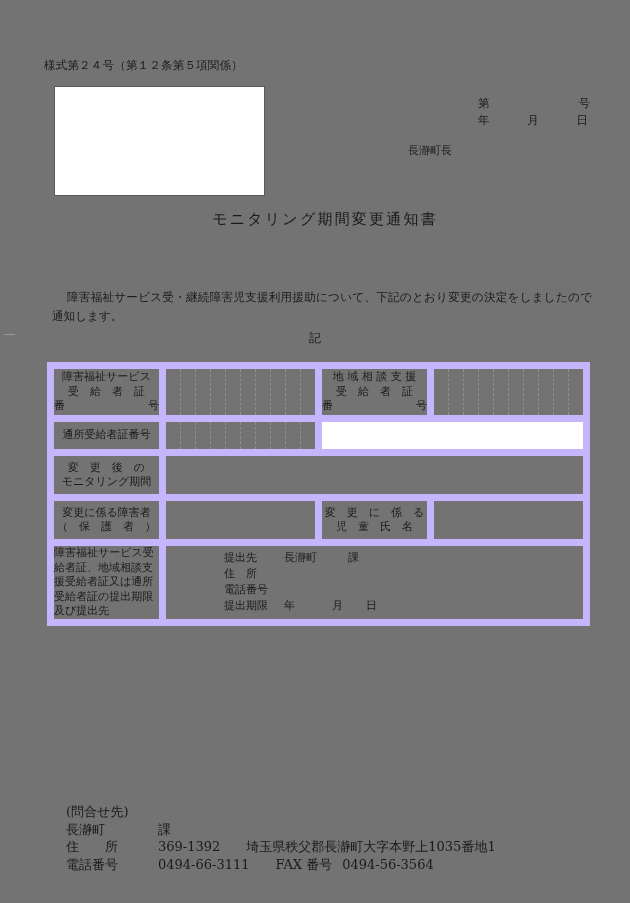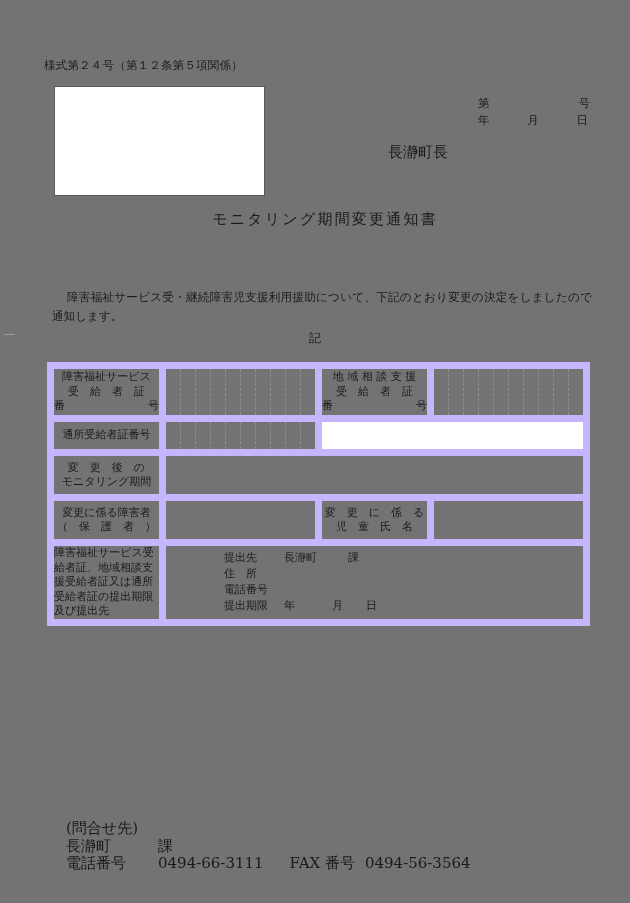--- a/index.html
+++ b/index.html
@@ -54,23 +54,23 @@
     display: flex;
     justify-content: space-between;
     line-height: 17px;
   }
   .doc-number .line.dateline {
     padding: 0 2px 0 0;
   }
 
   .issuer {
     position: absolute;
-    left: 388px;
+    left: 408px;
     top: 143px;
-    font-size: 15px;
+    font-size: 11px;
     white-space: nowrap;
     font-family: Liberation Serif, serif;
   }
 
   .doc-title {
     position: absolute;
     left: 0;
     right: 0;
     top: 210px;
     text-align: center;
@@ -177,22 +177,22 @@
   .sp-town { display: inline-block; width: 64px; }
   .sp-lbl  { display: inline-block; width: 60px; }
   .sp-y    { display: inline-block; width: 48px; }
   .sp-m    { display: inline-block; width: 34px; }
   .sp-d    { display: inline-block; width: 34px; }
 
   
   .contact {
     position: absolute;
     left: 66px;
-    top: 820px;
-    font-size: 15px;
+    top: 803px;
+    font-size: 13px;
     line-height: 17.5px;
   }
   .contact .crow {
     white-space: nowrap;
   }
   .c-lbl {
     display: inline-block;
     width: 92px;
   }
   .c-town {
@@ -356,17 +356,20 @@
       </tr>
     </tbody>
   </table>
 
   <div class="contact">
     <div class="crow">(問合せ先)</div>
     <div class="crow">
       <span class="c-town">長瀞町</span><span>課</span>
     </div>
     <div class="crow">
+      <span class="c-lbl">住　　所</span><span>369-1392</span><span class="c-gap"></span><span>埼玉県秩父郡長瀞町大字本野上1035番地1</span>
+    </div>
+    <div class="crow">
       <span class="c-lbl">電話番号</span><span>0494-66-3111</span><span class="c-gap"></span><span>FAX 番号</span><span class="c-gap" style="width:10px"></span><span>0494-56-3564</span>
     </div>
   </div>
 
 </div>
 
 </body></html>

